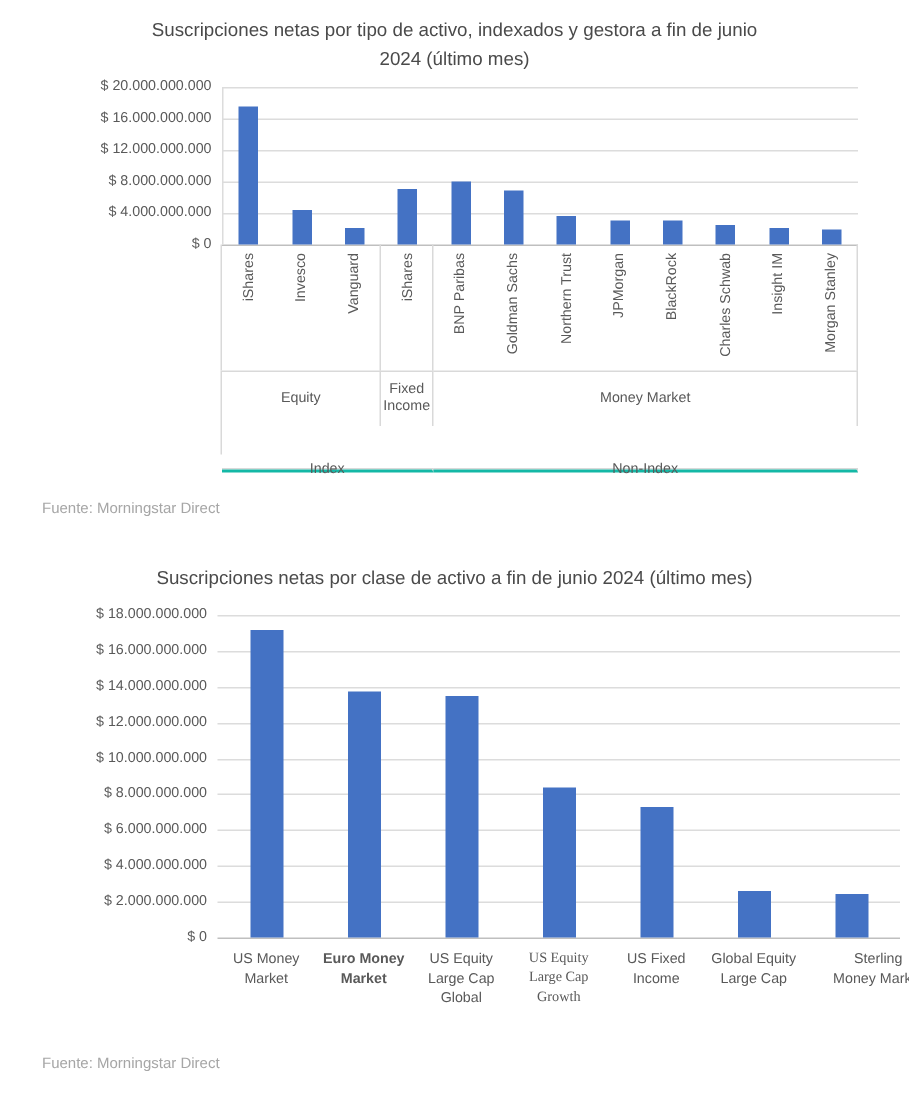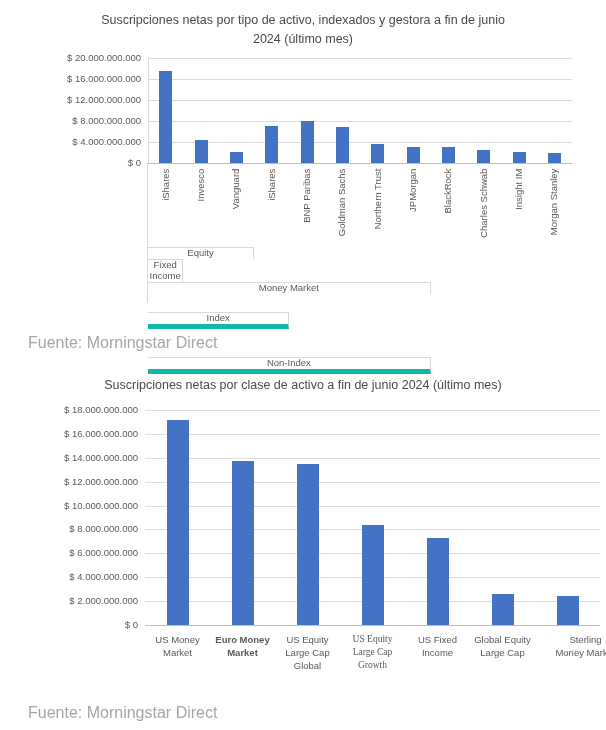--- a/index.html
+++ b/index.html
@@ -10,27 +10,27 @@
         font-size:12.5px;color:#4a4a4a;}
   .gridline{position:absolute;height:1px;background:#dcdcdc;}
   .axis-line{position:absolute;height:1px;background:#bfbfbf;}
   .vaxis-line{position:absolute;width:1px;background:#dcdcdc;}
   .ytick{position:absolute;text-align:right;font-size:9.5px;color:#595959;white-space:nowrap;}
   .bar{position:absolute;}
   .xlabel{position:absolute;text-align:center;font-size:9.5px;color:#595959;
         line-height:1.38;box-sizing:border-box;padding:0 2px;}
   .rotlabel{position:absolute;display:flex;align-items:center;justify-content:flex-end;
         font-size:9.5px;color:#595959;white-space:nowrap;box-sizing:border-box;padding-right:6px;}
-  .catrow{position:absolute;display:flex;box-sizing:border-box;border-left:1px solid #d9d9d9;flex-direction:column;}
+  .catrow{position:absolute;display:flex;box-sizing:border-box;border-left:1px solid #d9d9d9;}
   .catcell{box-sizing:border-box;border-right:1px solid #d9d9d9;display:flex;
         align-items:center;justify-content:center;text-align:center;
         font-size:9.5px;color:#595959;line-height:1.15;}
   .catcell.bt{border-top:1px solid #d9d9d9;}
-  .catcell.bb{border-bottom:5px solid #14b8a6;margin-top:28px;}
-  .source-note{position:absolute;left:28px;font-size:16px;color:#a6a6a6;}
+  .catcell.bb{border-bottom:2px solid #14b8a6;margin-top:28px;}
+  .source-note{position:absolute;left:28px;font-size:10px;color:#a6a6a6;}
 </style>
 </head>
 <body>
 
 <div class="page">
   <section class="chart" id="chart0" style="top:0;height:330px">
       <div class="chart-title-line" style="top: 13px;">Suscripciones netas por tipo de activo, indexados y gestora a fin de junio</div>
       <div class="chart-title-line" style="top: 32px;">2024 (último mes)</div>
       <div class="ytick" style="left: 0px; width: 141px; top: 157px; color: rgb(89, 89, 89);">$ 0</div>
       <div class="gridline" style="left: 148px; top: 142px; width: 424px; background: rgb(220, 220, 220);"></div>

